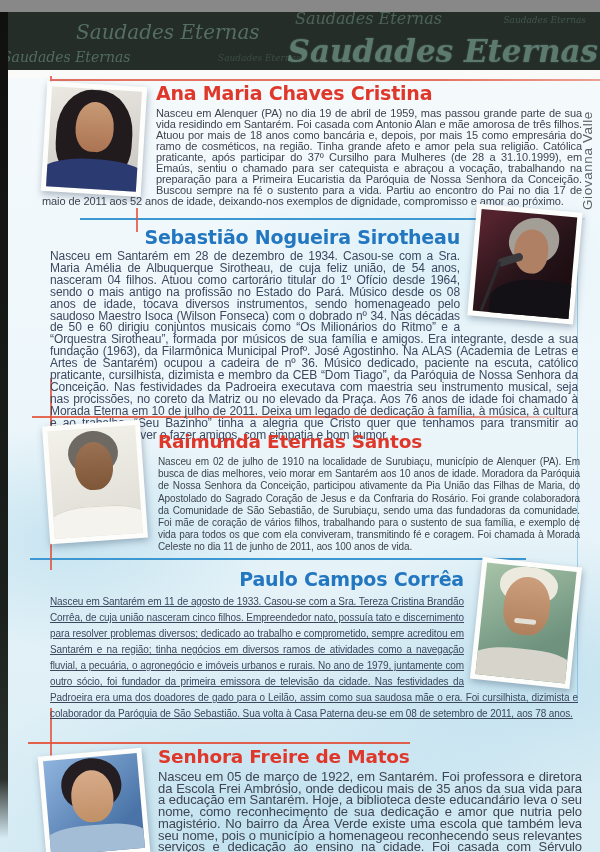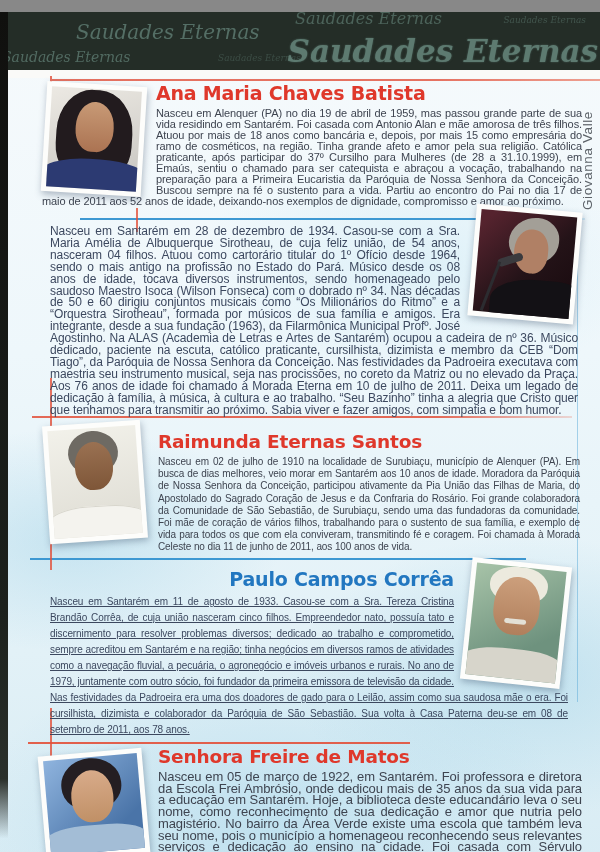--- a/index.html
+++ b/index.html
@@ -51,21 +51,21 @@
   .t-blue{color:var(--accent-blue,#2277c0);}
   .sec1{top:62px;padding:8px 18px 0 42px;}
   .sec1 h2{font-size:19px;margin-bottom:4px;}
   .sec1 p{font-size:11px;line-height:11px;}
   .sec2{top:206px;padding:8px 22px 0 50px;}
   .sec2 h2{font-size:19px;text-align:right;padding-right:14px;margin-bottom:3px;}
   .sec2 p{font-size:12px;line-height:11.9px;color:#3c485f;}
   .sec3{top:405px;padding:14px 20px 0 42px;}
   .sec3 h2{font-size:18.5px;margin-bottom:4px;}
   .sec3 p{font-size:10px;line-height:12.2px;}
-  .sec4{top:546px;padding:10px 32px 0 50px;}
+  .sec4{top:546px;padding:10px 22px 0 50px;}
   .sec4 h2{font-size:19px;text-align:right;padding-right:10px;margin-bottom:4px;}
   .sec4 p{font-size:10px;line-height:16px;color:#3c485f;text-decoration:underline;}
   .sec5{top:730px;padding:4px 18px 0 42px;}
   .sec5 h2{font-size:18.5px;margin-bottom:4px;}
   .sec5 p{font-size:13px;line-height:11.7px;}
   
   .pic{background:#fdfdfb;padding:5px;box-shadow:1px 3px 7px rgba(40,60,90,.35);position:relative;z-index:3;}
   .pic-in{position:relative;width:100%;height:100%;overflow:hidden;}
   .pic-in i{display:block;position:absolute;}
   .pic1{float:left;width:90px;height:100px;margin:2px 12px 2px 2px;transform:rotate(3.5deg);}
@@ -128,34 +128,35 @@
   <div class="bv"></div>
 
   <div class="sec sec1">
     <div class="pic pic1">
       <div class="pic-in pin1">
         <i class="hair"></i>
         <i class="face"></i>
         <i class="torso"></i>
       </div>
     </div>
-    <h2 class="t-red">Ana Maria Chaves Batista</h2>
+    <h2 class="t-red">Ana Maria Chaves Cristina</h2>
     <p>Nasceu em Alenquer (PA) no dia 19 de abril de 1959, mas passou grande parte de sua vida residindo em Santarém. Foi casada com Antonio Alan e mãe amorosa de três filhos. Atuou por mais de 18 anos como bancária e, depois, por mais 15 como empresária do ramo de cosméticos, na região. Tinha grande afeto e amor pela sua religião. Católica praticante, após participar do 37º Cursilho para Mulheres (de 28 a 31.10.1999), em Emaús, sentiu o chamado para ser catequista e abraçou a vocação, trabalhando na preparação para a Primeira Eucaristia da Paróquia de Nossa Senhora da Conceição. Buscou sempre na fé o sustento para a vida. Partiu ao encontro do Pai no dia 17 de maio de 2011 aos 52 anos de idade, deixando-nos exemplos de dignidade, compromisso e amor ao próximo.</p>
   </div>
 
   <div class="sec sec2">
     <div class="pic pic2">
       <div class="pic-in pin2">
         <i class="hair"></i>
         <i class="face"></i>
         <i class="torso"></i>
         <i class="mic"></i>
         <i class="mic-stand"></i>
       </div>
     </div>
+    <h2 class="t-blue">Sebastião Nogueira Sirotheau</h2>
     <p>Nasceu em Santarém em 28 de dezembro de 1934. Casou-se com a Sra. Maria Amélia de Albuquerque Sirotheau, de cuja feliz união, de 54 anos, nasceram 04 filhos. Atuou como cartorário titular do 1º Ofício desde 1964, sendo o mais antigo na profissão no Estado do Pará. Músico desde os 08 anos de idade, tocava diversos instrumentos, sendo homenageado pelo saudoso Maestro Isoca (Wilson Fonseca) com o dobrado nº 34. Nas décadas de 50 e 60 dirigiu conjuntos musicais como “Os Milionários do Ritmo” e a “Orquestra Sirotheau”, formada por músicos de sua família e amigos. Era integrante, desde a sua fundação (1963), da Filarmônica Municipal Profº. José Agostinho. Na ALAS (Academia de Letras e Artes de Santarém) ocupou a cadeira de nº 36. Músico dedicado, paciente na escuta, católico praticante, cursilhista, dizimista e membro da CEB “Dom Tiago”, da Paróquia de Nossa Senhora da Conceição. Nas festividades da Padroeira executava com maestria seu instrumento musical, seja nas procissões, no coreto da Matriz ou no elevado da Praça. Aos 76 anos de idade foi chamado à Morada Eterna em 10 de julho de 2011. Deixa um legado de dedicação à família, à música, à cultura e ao trabalho. “Seu Bazinho” tinha a alegria que Cristo quer que tenhamos para transmitir ao próximo. Sabia viver e fazer amigos, com simpatia e bom humor.</p>
   </div>
 
   <div class="sec sec3">
     <div class="pic pic3">
       <div class="pic-in pin3">
         <i class="hair"></i>
         <i class="face"></i>
         <i class="torso"></i>
       </div>

